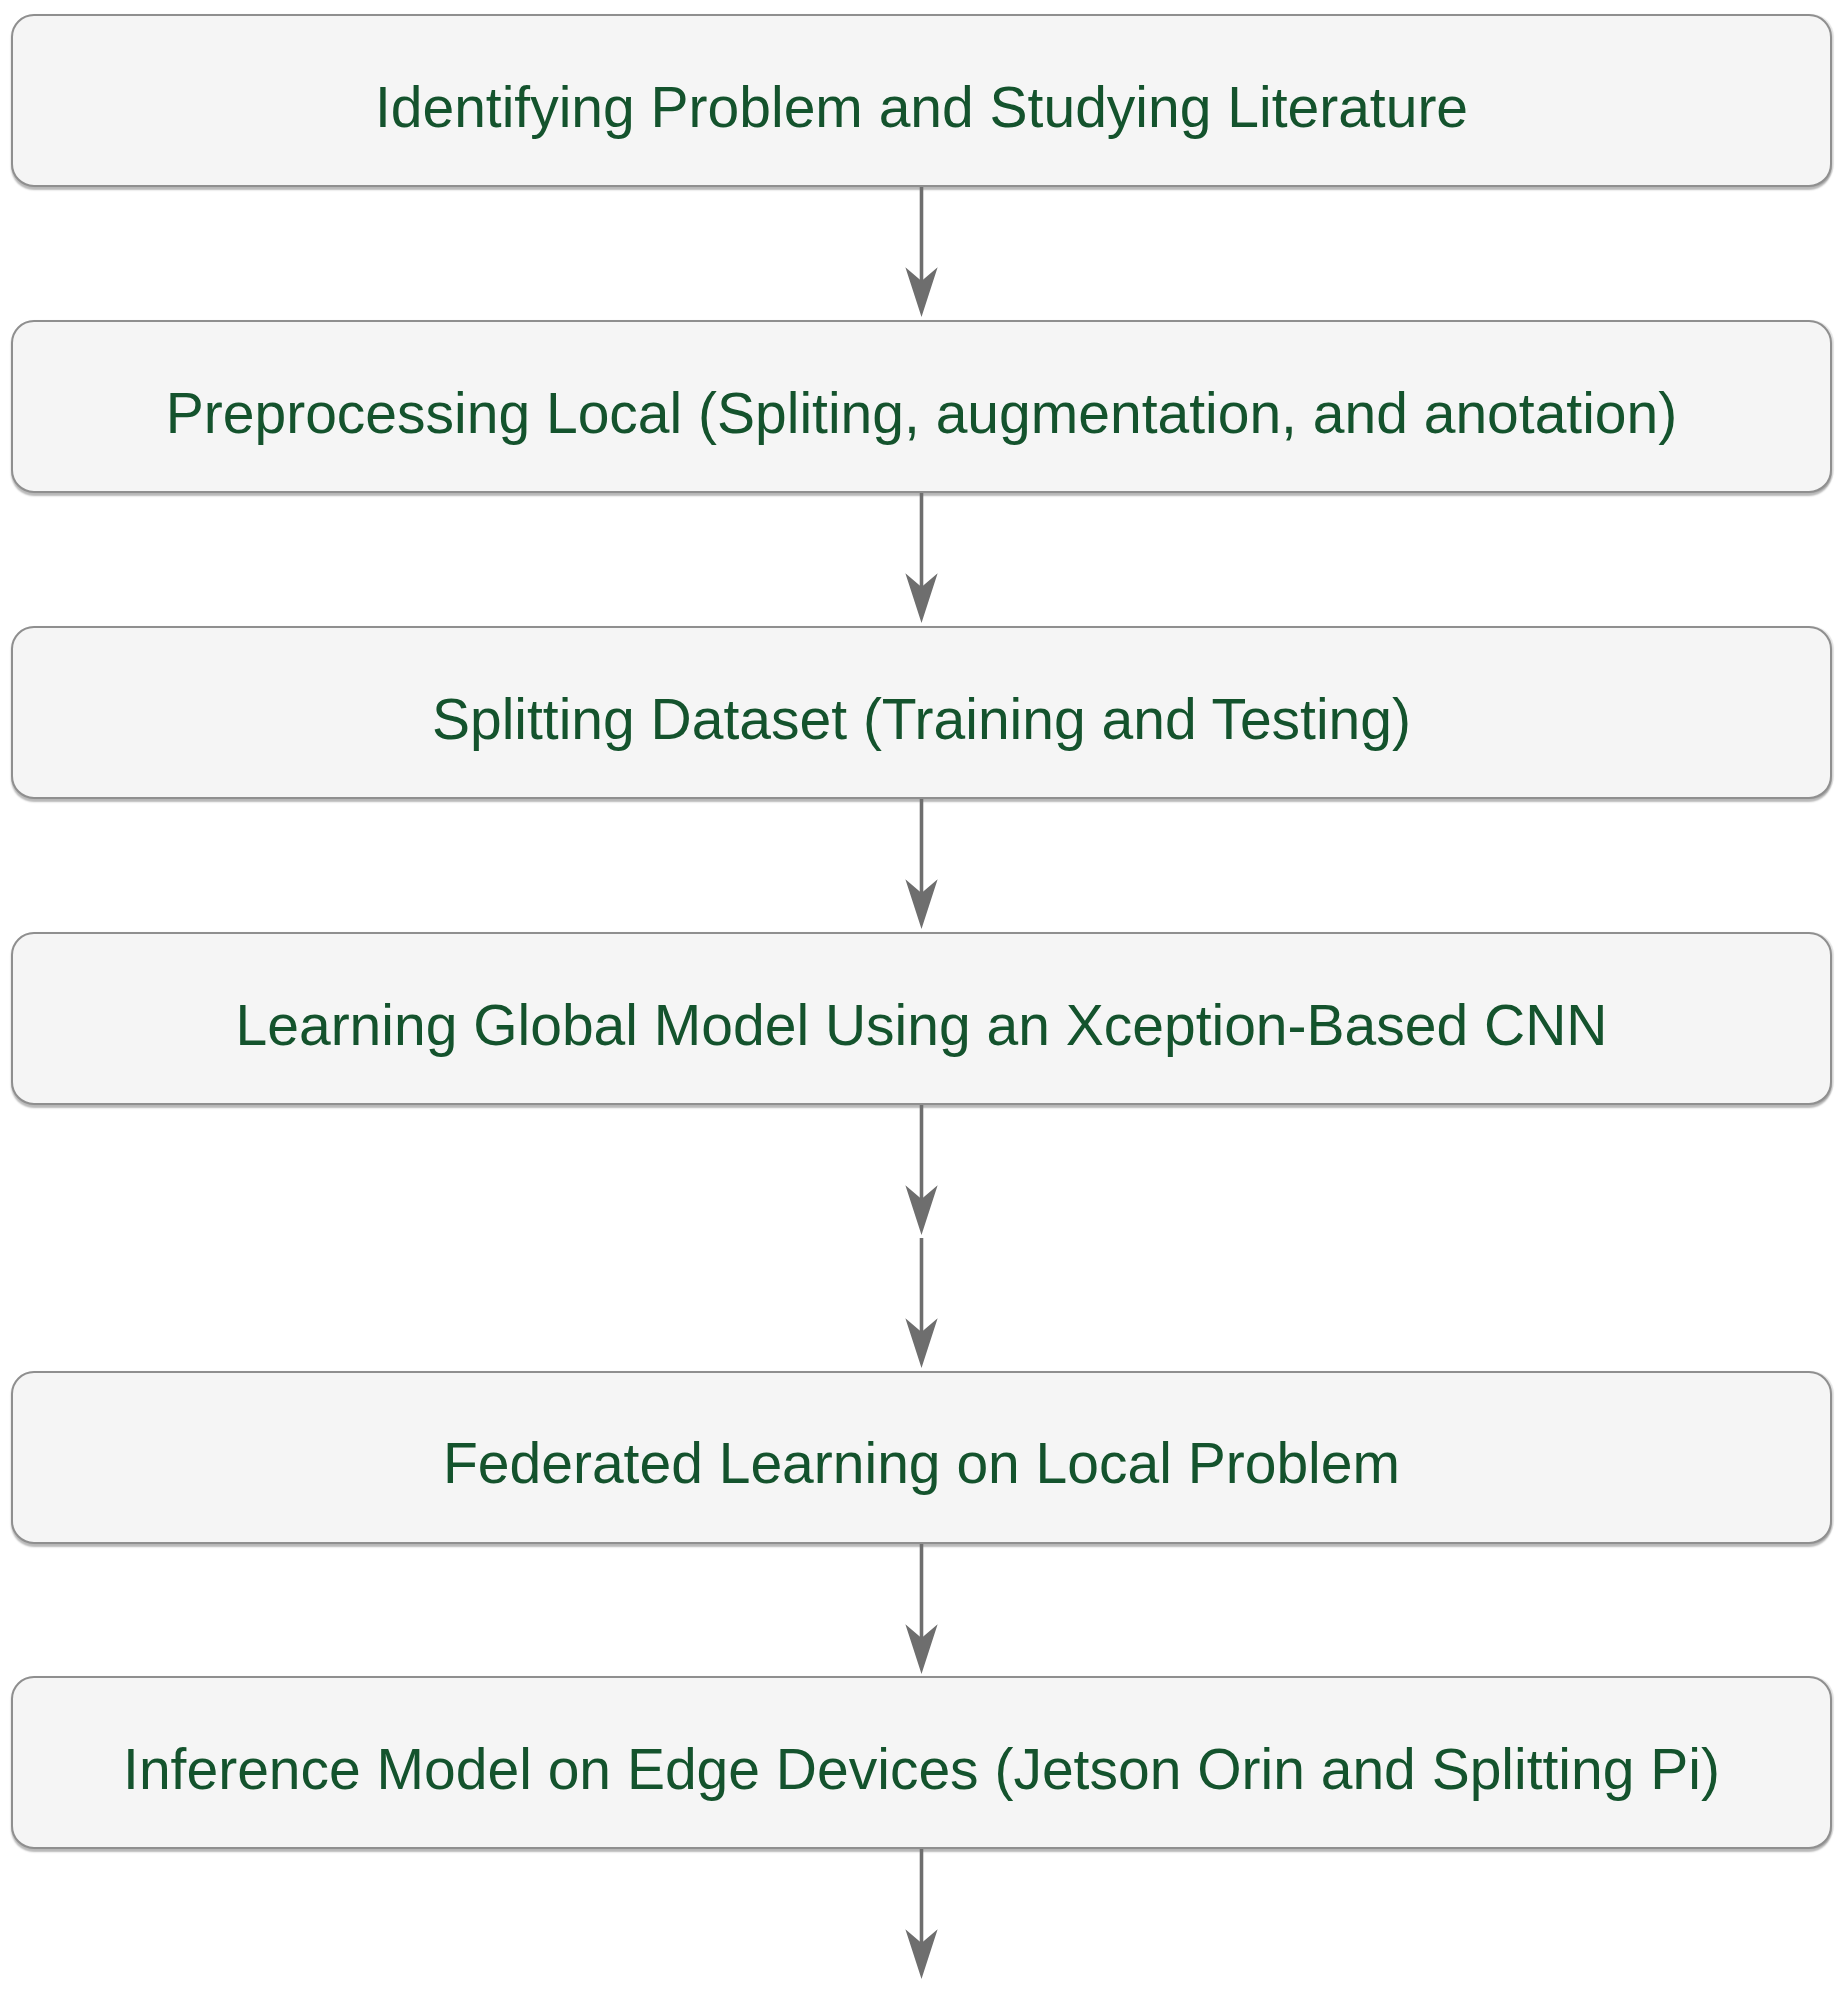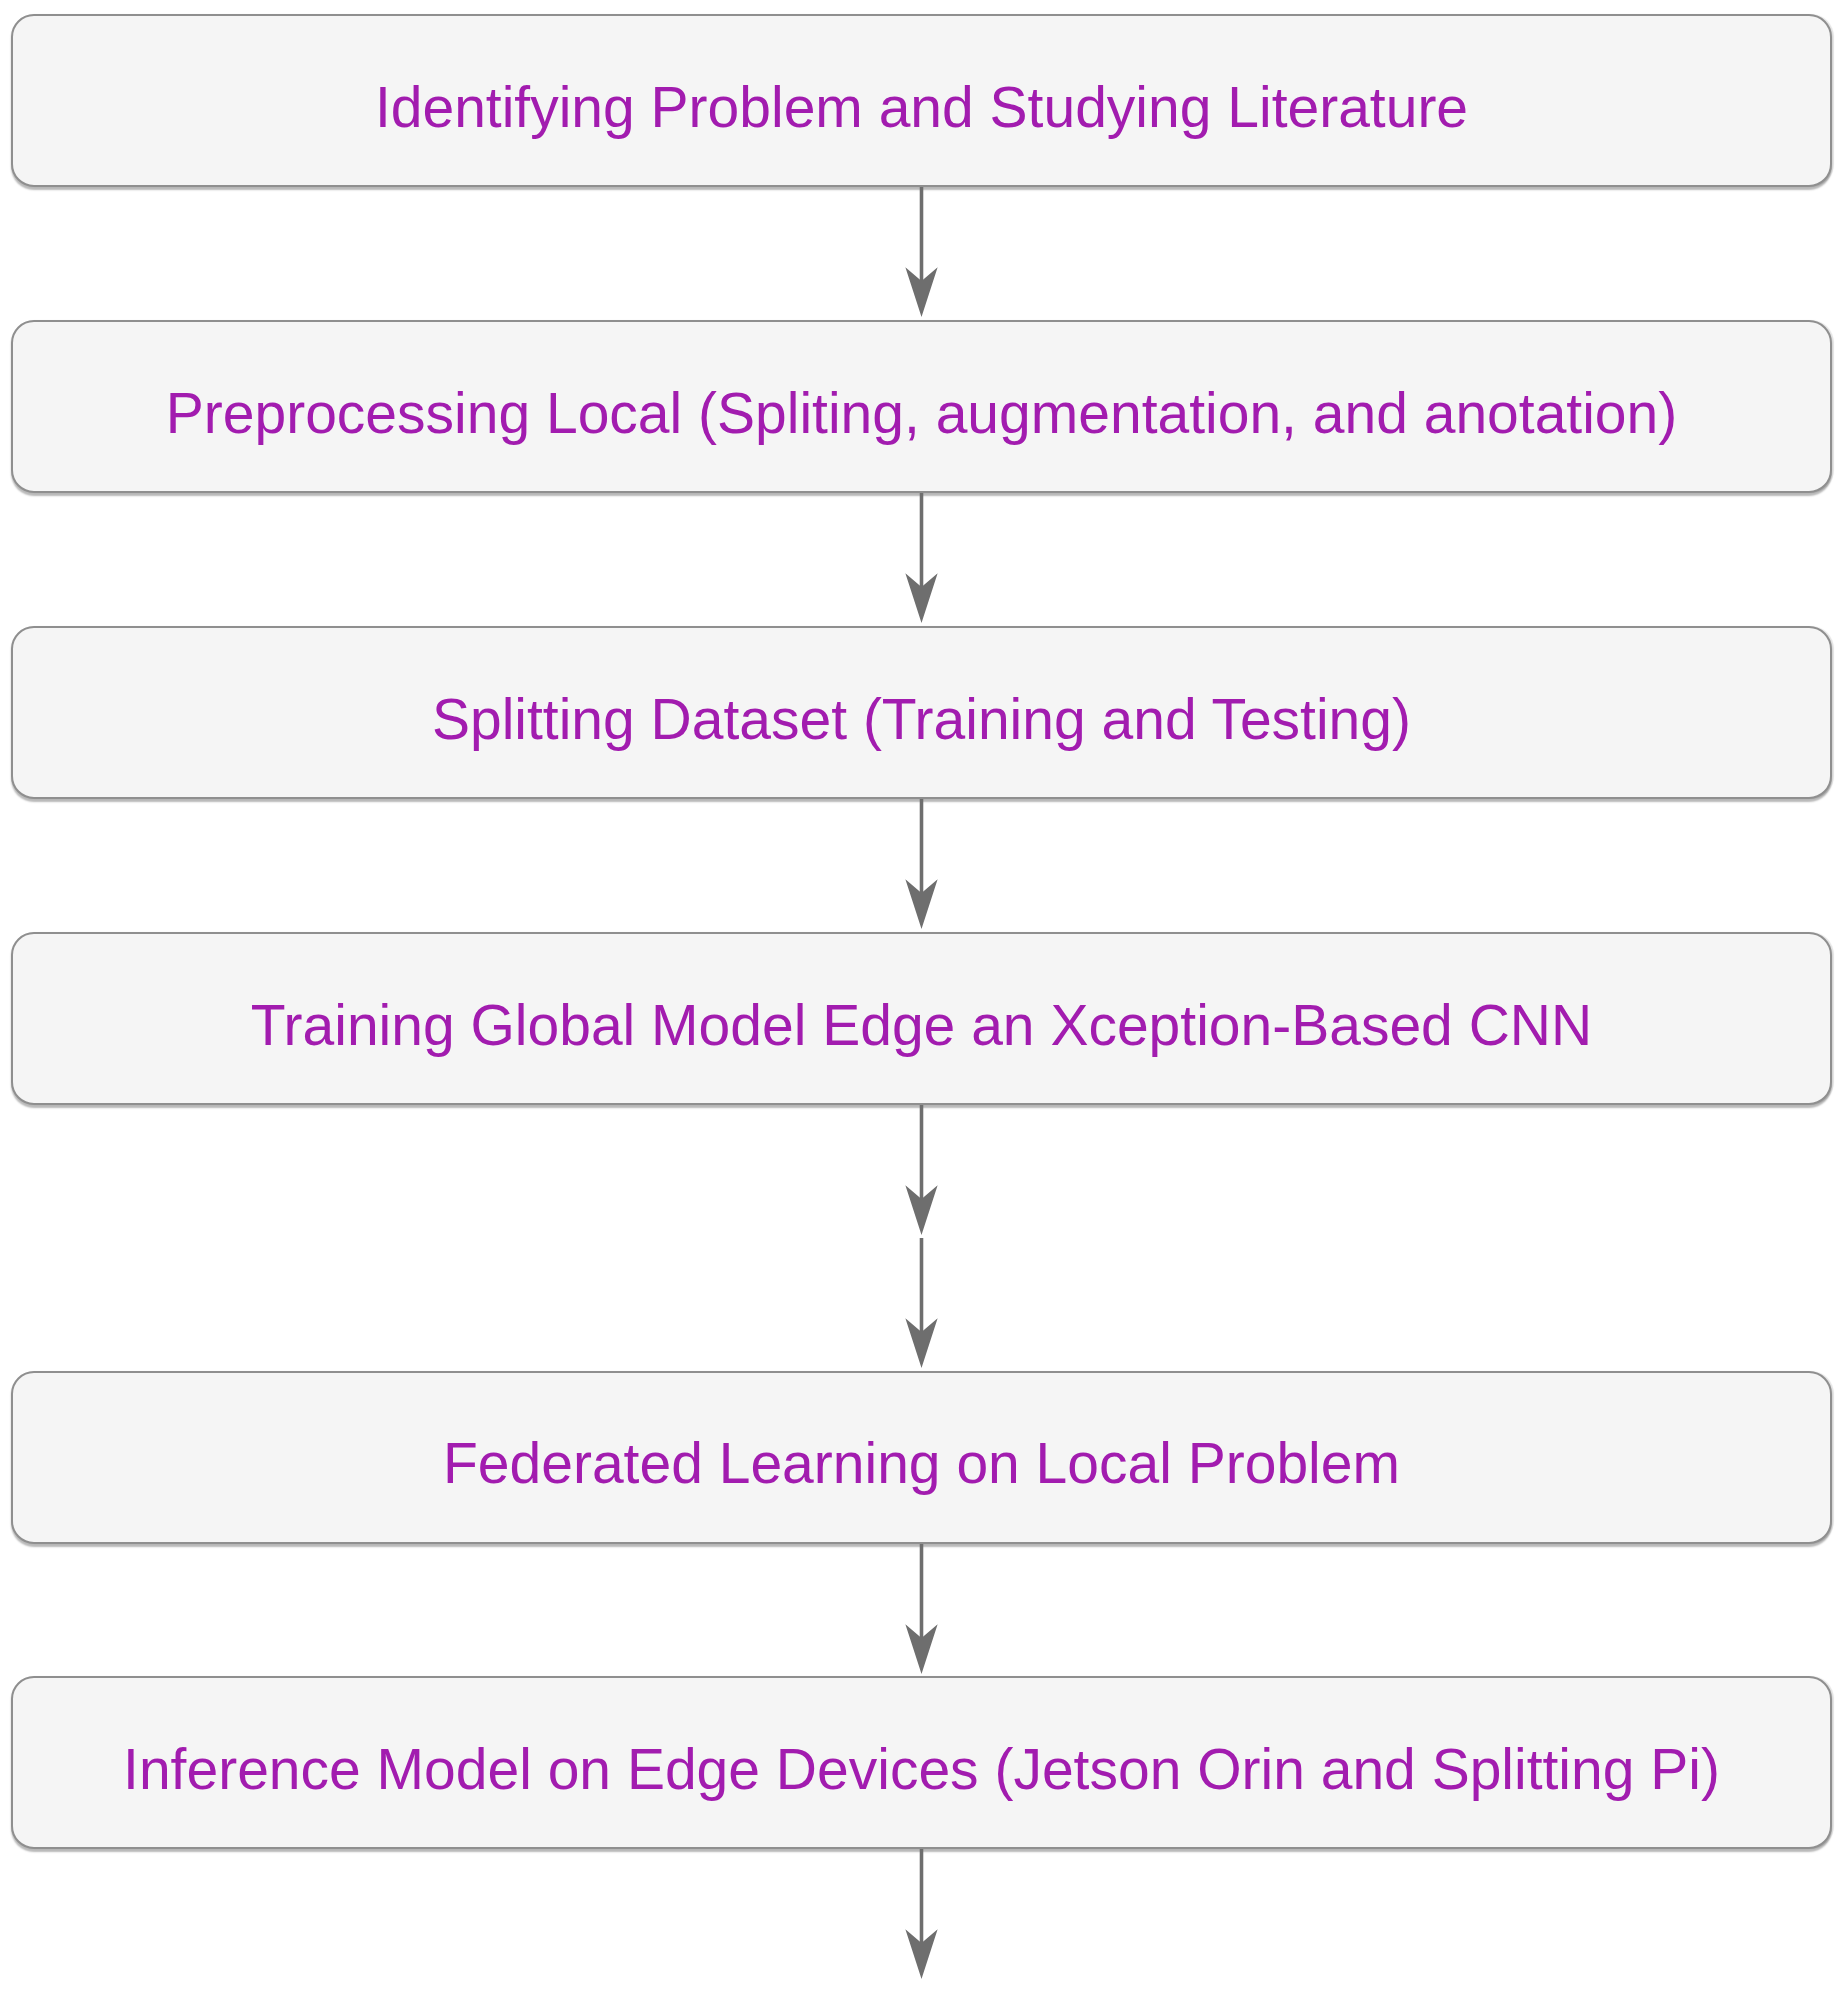--- a/index.html
+++ b/index.html
@@ -28,21 +28,21 @@
     box-shadow: 0 2.7px 1.8px rgba(0,0,0,0.28), 1.8px 0 0.9px rgba(0,0,0,0.10);
     display: flex;
     align-items: center;
     justify-content: center;
     flex: 0 0 auto;
   }
 
   .flow-box .label {
     font-size: 57px;
     line-height: 1.1;
-    color: #a21caf;
+    color: #14532d;
     text-align: center;
     letter-spacing: 0px;
     white-space: nowrap;
     margin-top: 13px;
   }
 
   .arrow-wrap {
     flex: 1 1 auto;
     display: flex;
     align-items: stretch;
@@ -88,21 +88,21 @@
   </div>
 
   <div class="arrow-wrap">
     <svg viewBox="0 0 48 96" preserveAspectRatio="none">
       <line x1="24" y1="0" x2="24" y2="70" stroke-width="4" stroke="#6e6e6e"></line>
       <polygon points="6,58 24,94 42,58 24,68" fill="#6e6e6e"></polygon>
     </svg>
   </div>
 
   <div class="flow-box">
-    <span class="label">Training Global Model Edge an Xception-Based CNN</span>
+    <span class="label">Learning Global Model Using an Xception-Based CNN</span>
   </div>
 
   <div class="arrow-wrap">
     <svg viewBox="0 0 48 96" preserveAspectRatio="none">
       <line x1="24" y1="0" x2="24" y2="70" stroke-width="4" stroke="#6e6e6e"></line>
       <polygon points="6,58 24,94 42,58 24,68" fill="#6e6e6e"></polygon>
     </svg>
   </div>
 
 

